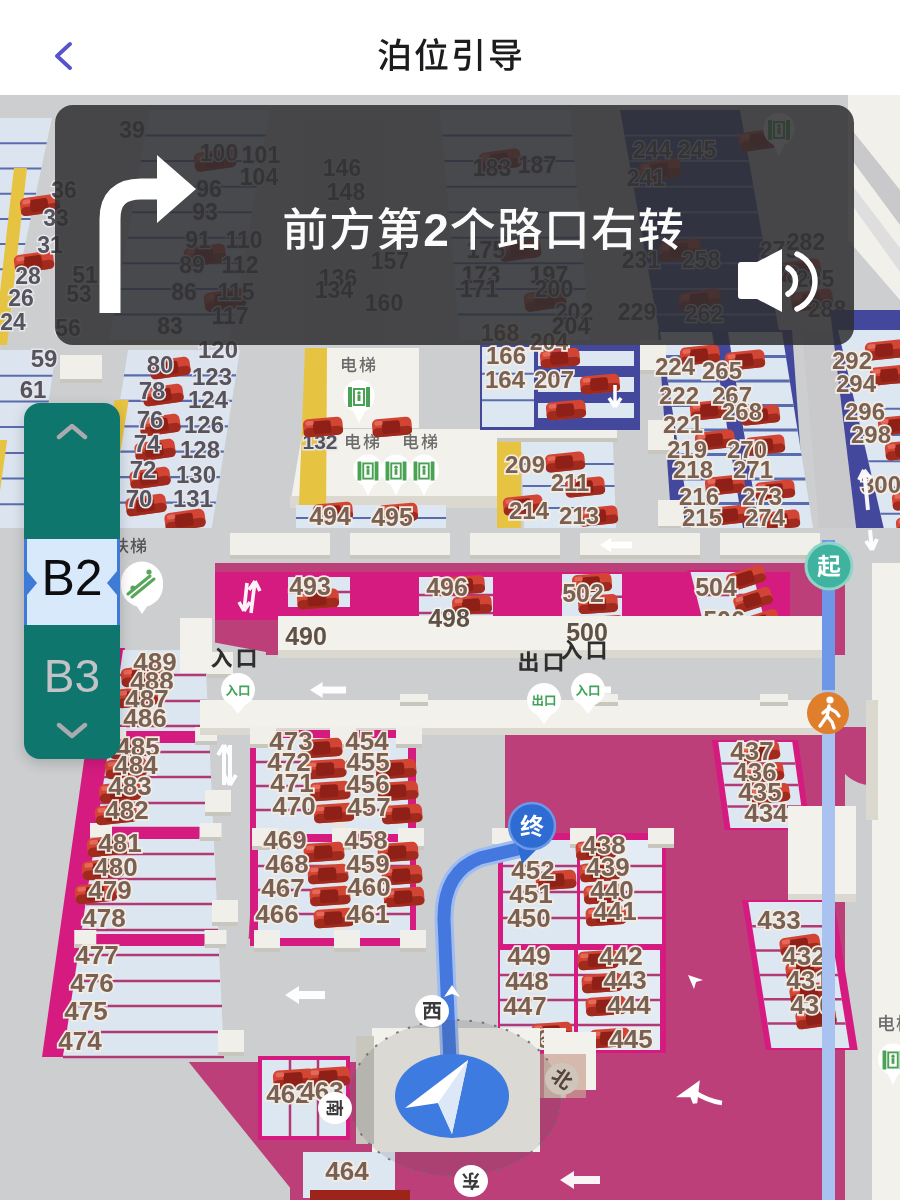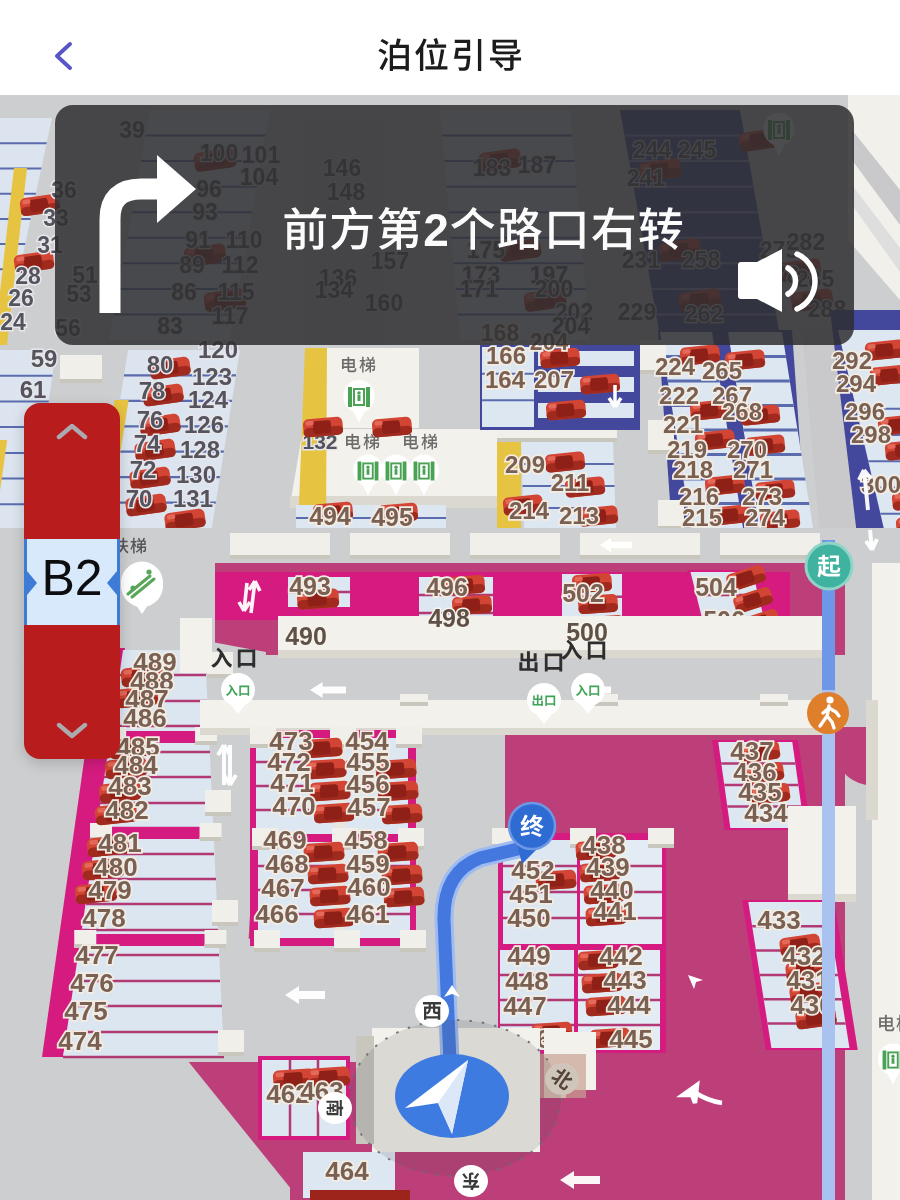--- a/index.html
+++ b/index.html
@@ -1,19 +1,19 @@
 <!DOCTYPE html>
 <html><head><meta charset="utf-8"><title>泊位引导</title><style>
 html,body{margin:0;padding:0;background:#ffffff;}
 body{width:900px;height:1200px;overflow:hidden;font-family:"Liberation Sans",sans-serif;}
 #stage{position:relative;width:900px;height:1200px;overflow:hidden;}
 #mapsvg{position:absolute;left:0;top:0;}
 #header{position:absolute;left:0;top:0;width:900px;height:95px;background:#ffffff;}
 #banner{position:absolute;left:55px;top:105px;width:799px;height:240px;background:rgba(47,47,49,0.855);border-radius:18px;}
-#panel{position:absolute;left:24px;top:403px;width:96px;height:356px;background:#b91c1c;border-radius:16px;box-shadow:0 4px 14px rgba(0,0,0,0.18);}
+#panel{position:absolute;left:24px;top:403px;width:96px;height:356px;background:#0f766e;border-radius:16px;box-shadow:0 4px 14px rgba(0,0,0,0.18);}
 .b2band{position:absolute;left:0px;top:136px;width:96px;height:86px;background:#d8e9fc;border-left:3px solid #3e7bd6;border-right:3px solid #3e7bd6;box-sizing:border-box;}
 .b2{position:absolute;left:0;top:146px;width:96px;text-align:center;font-size:50px;color:#0d0d0f;}
 .b3{position:absolute;left:0;top:246px;width:96px;text-align:center;font-size:46px;color:#c3c3c7;}
 </style></head><body>
 <div id="stage">
 <svg id="mapsvg" width="900" height="1200" viewBox="0 0 900 1200">
 <defs>
 <g id="car">
           <rect x="-22" y="-10" width="44" height="20" rx="6" fill="#d24534"></rect>
           <rect x="-22" y="0" width="44" height="10" rx="5" fill="#a02a1e"></rect>
@@ -993,16 +993,17 @@
         <path d="M3,14 L16,3 L29,14" fill="none" stroke="#ababaf" stroke-width="4.4" stroke-linecap="round" stroke-linejoin="round"></path>
       </svg>
 
 <div class="b2band"></div>
 <svg style="position:absolute;left:0;top:168px;" width="96" height="24" viewBox="0 0 96 24">
         <polygon points="3,0 3,24 13,12" fill="#3e7bd6"></polygon>
         <polygon points="93,0 93,24 83,12" fill="#3e7bd6"></polygon>
       </svg>
 <div class="b2">B2</div>
 
+<div class="b3">B3</div>
 <svg style="position:absolute;left:32px;top:318px;" width="32" height="18" viewBox="0 0 32 18">
         <path d="M3,4 L16,15 L29,4" fill="none" stroke="#ababaf" stroke-width="4.4" stroke-linecap="round" stroke-linejoin="round"></path>
       </svg>
 </div>
 </div>
 </body></html>

